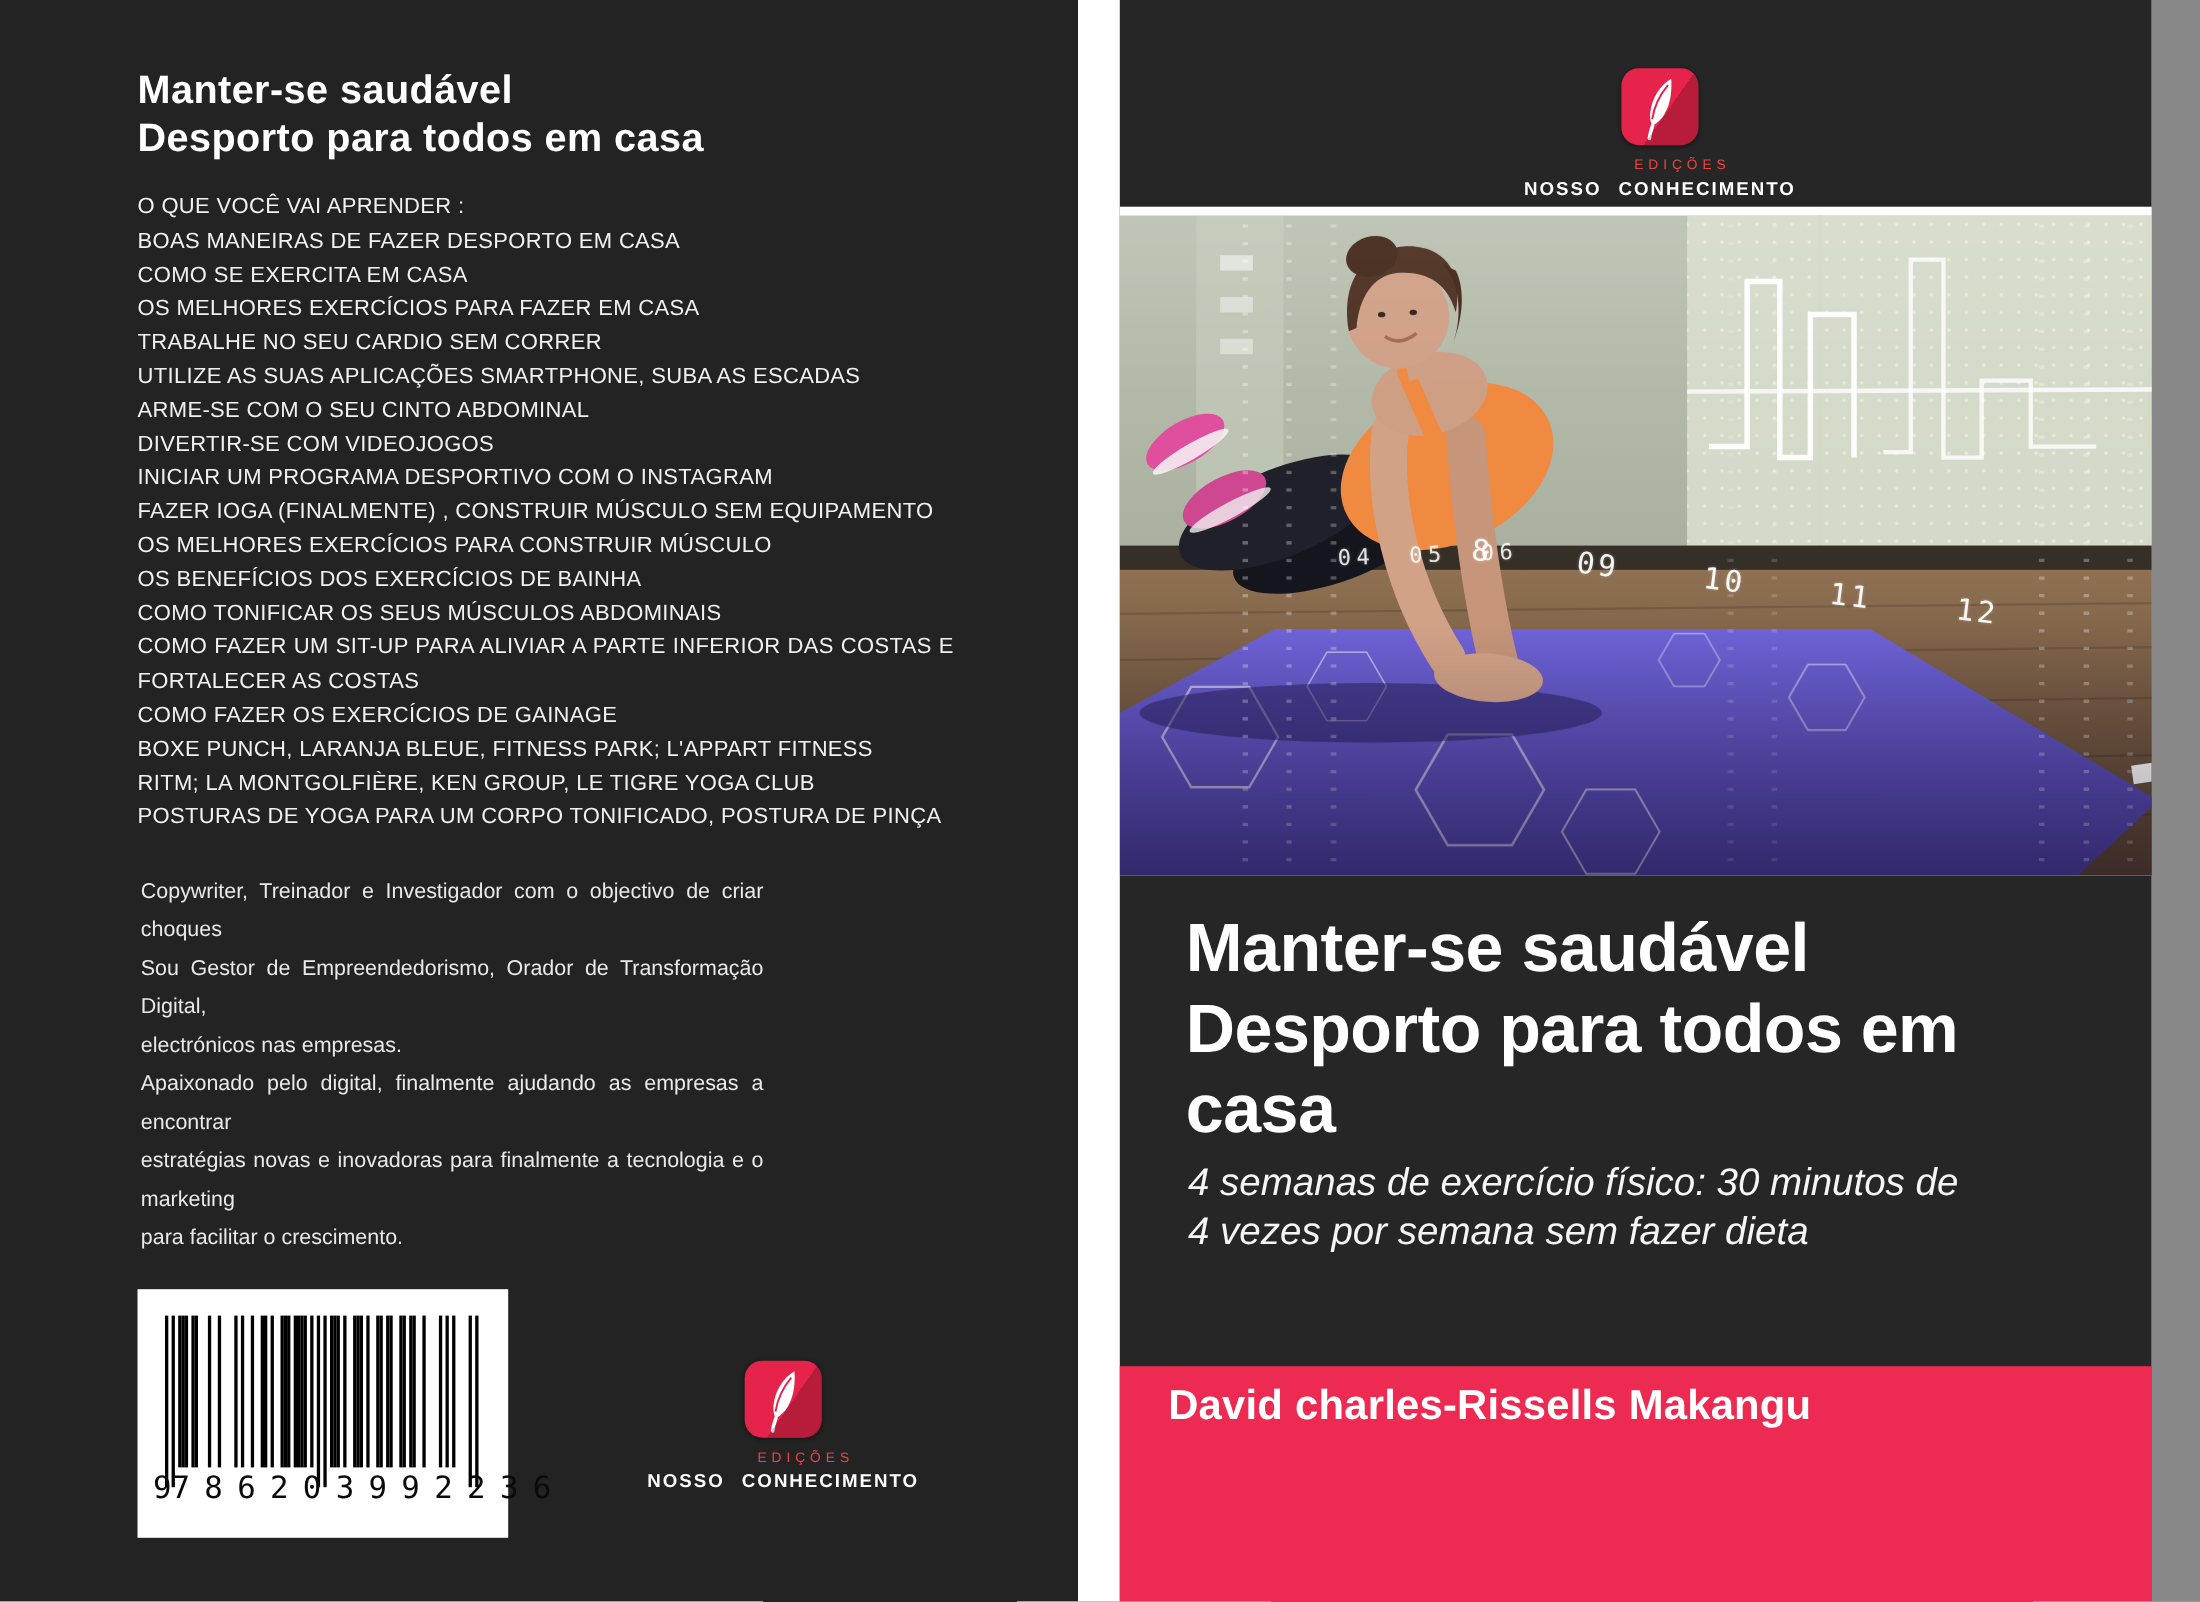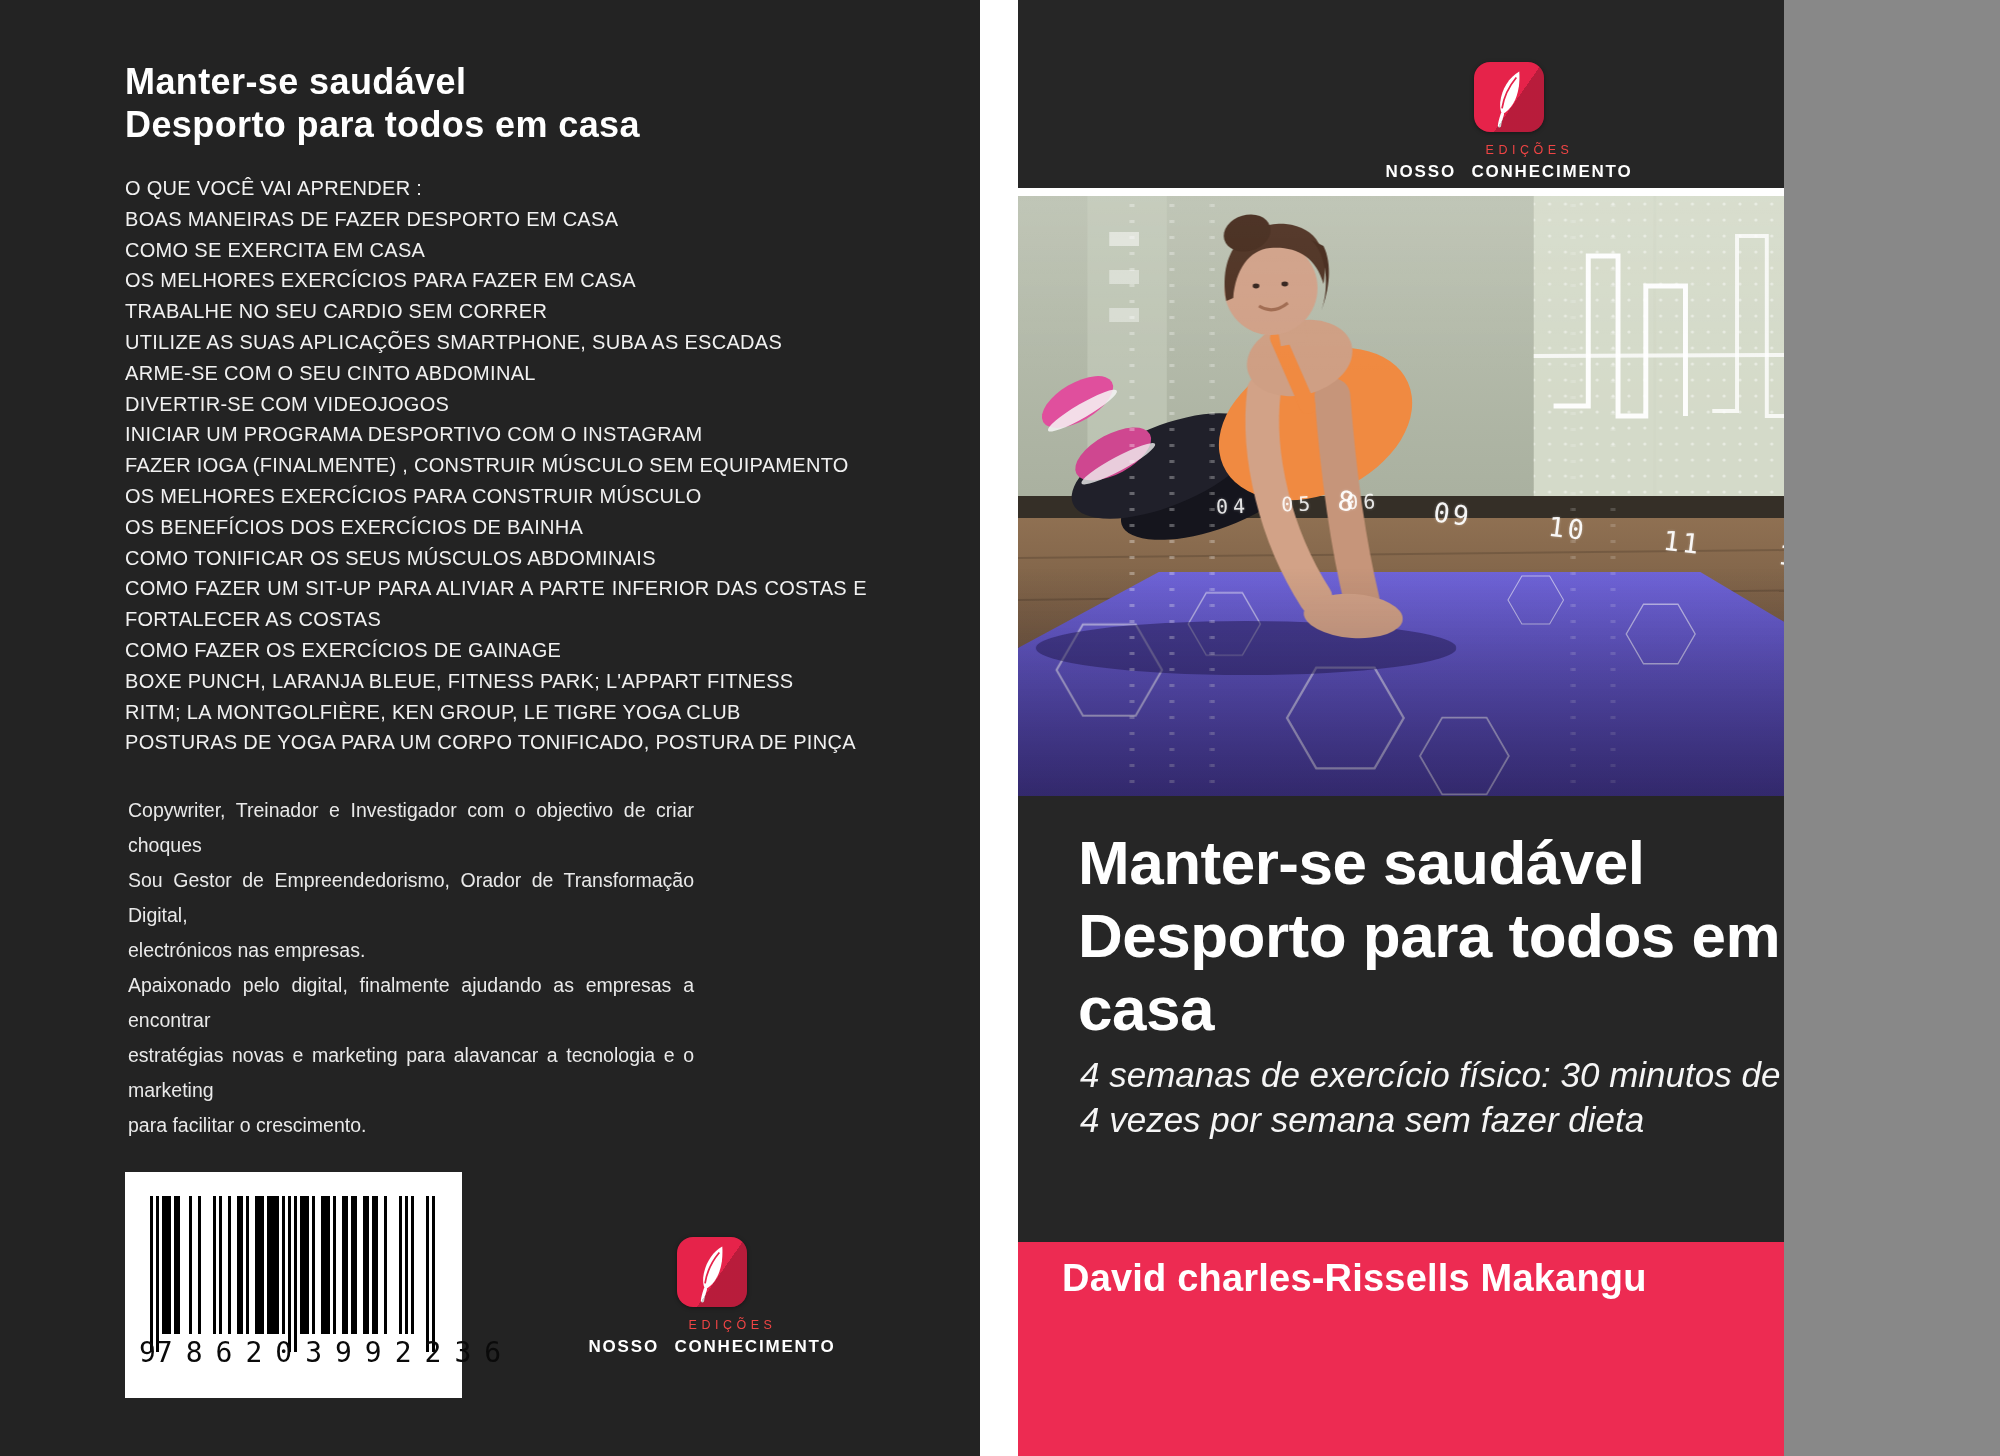--- a/index.html
+++ b/index.html
@@ -1,17 +1,17 @@
 <!DOCTYPE html>
 <html><head>
 <meta charset="utf-8">
 <style>
   html,body { margin:0; padding:0; background:#888; }
   .canvas {
-    position:relative; width:1784px; height:1456px; overflow:hidden;
+    position:relative; width:1956px; height:1456px; overflow:hidden;
     background:#ffffff; font-family:"Liberation Sans", sans-serif;
   }
   
   .back { position:absolute; left:0; top:0; width:980px; height:1456px; background:#232323; }
   .back-title { position:absolute; left:125px; top:60px; font-size:36px; font-weight:bold; color:#ffffff; line-height:43px; letter-spacing:.4px; }
   .bc-list { position:absolute; left:125px; top:173px; width:742px; }
   .bc-line { font-size:20px; color:#f1f1f1; line-height:30.8px; white-space:nowrap; letter-spacing:.3px; }
   .bc-line.stretch { white-space:normal; text-align:justify; text-align-last:justify; }
   .bio { position:absolute; left:128px; top:793px; width:566px; }
   .bio-line { font-size:19.5px; color:#e9e9e9; line-height:35px; }
@@ -90,21 +90,21 @@
         <div class="bc-line">BOXE PUNCH, LARANJA BLEUE, FITNESS PARK; L'APPART FITNESS</div>
         <div class="bc-line">RITM; LA MONTGOLFIÈRE, KEN GROUP, LE TIGRE YOGA CLUB</div>
         <div class="bc-line">POSTURAS DE YOGA PARA UM CORPO TONIFICADO, POSTURA DE PINÇA</div>
       </div>
 
     <div class="bio">
         <div class="bio-line stretch">Copywriter, Treinador e Investigador com o objectivo de criar choques</div>
         <div class="bio-line stretch">Sou Gestor de Empreendedorismo, Orador de Transformação Digital,</div>
         <div class="bio-line">electrónicos nas empresas.</div>
         <div class="bio-line stretch">Apaixonado pelo digital, finalmente ajudando as empresas a encontrar</div>
-        <div class="bio-line stretch">estratégias novas e marketing para alavancar a tecnologia e o marketing</div>
+        <div class="bio-line stretch">estratégias novas e inovadoras para finalmente a tecnologia e o marketing</div>
         <div class="bio-line">para facilitar o crescimento.</div>
       </div>
 
     <div class="barcode">
       <div class="bars">
           <div class="bar guard" style="left: 0px;"></div>
           <div class="bar guard" style="left: 6px;"></div>
           <div class="bar" style="left: 12px;"></div>
           <div class="bar" style="left: 15px;"></div>
           <div class="bar" style="left: 18px;"></div>

